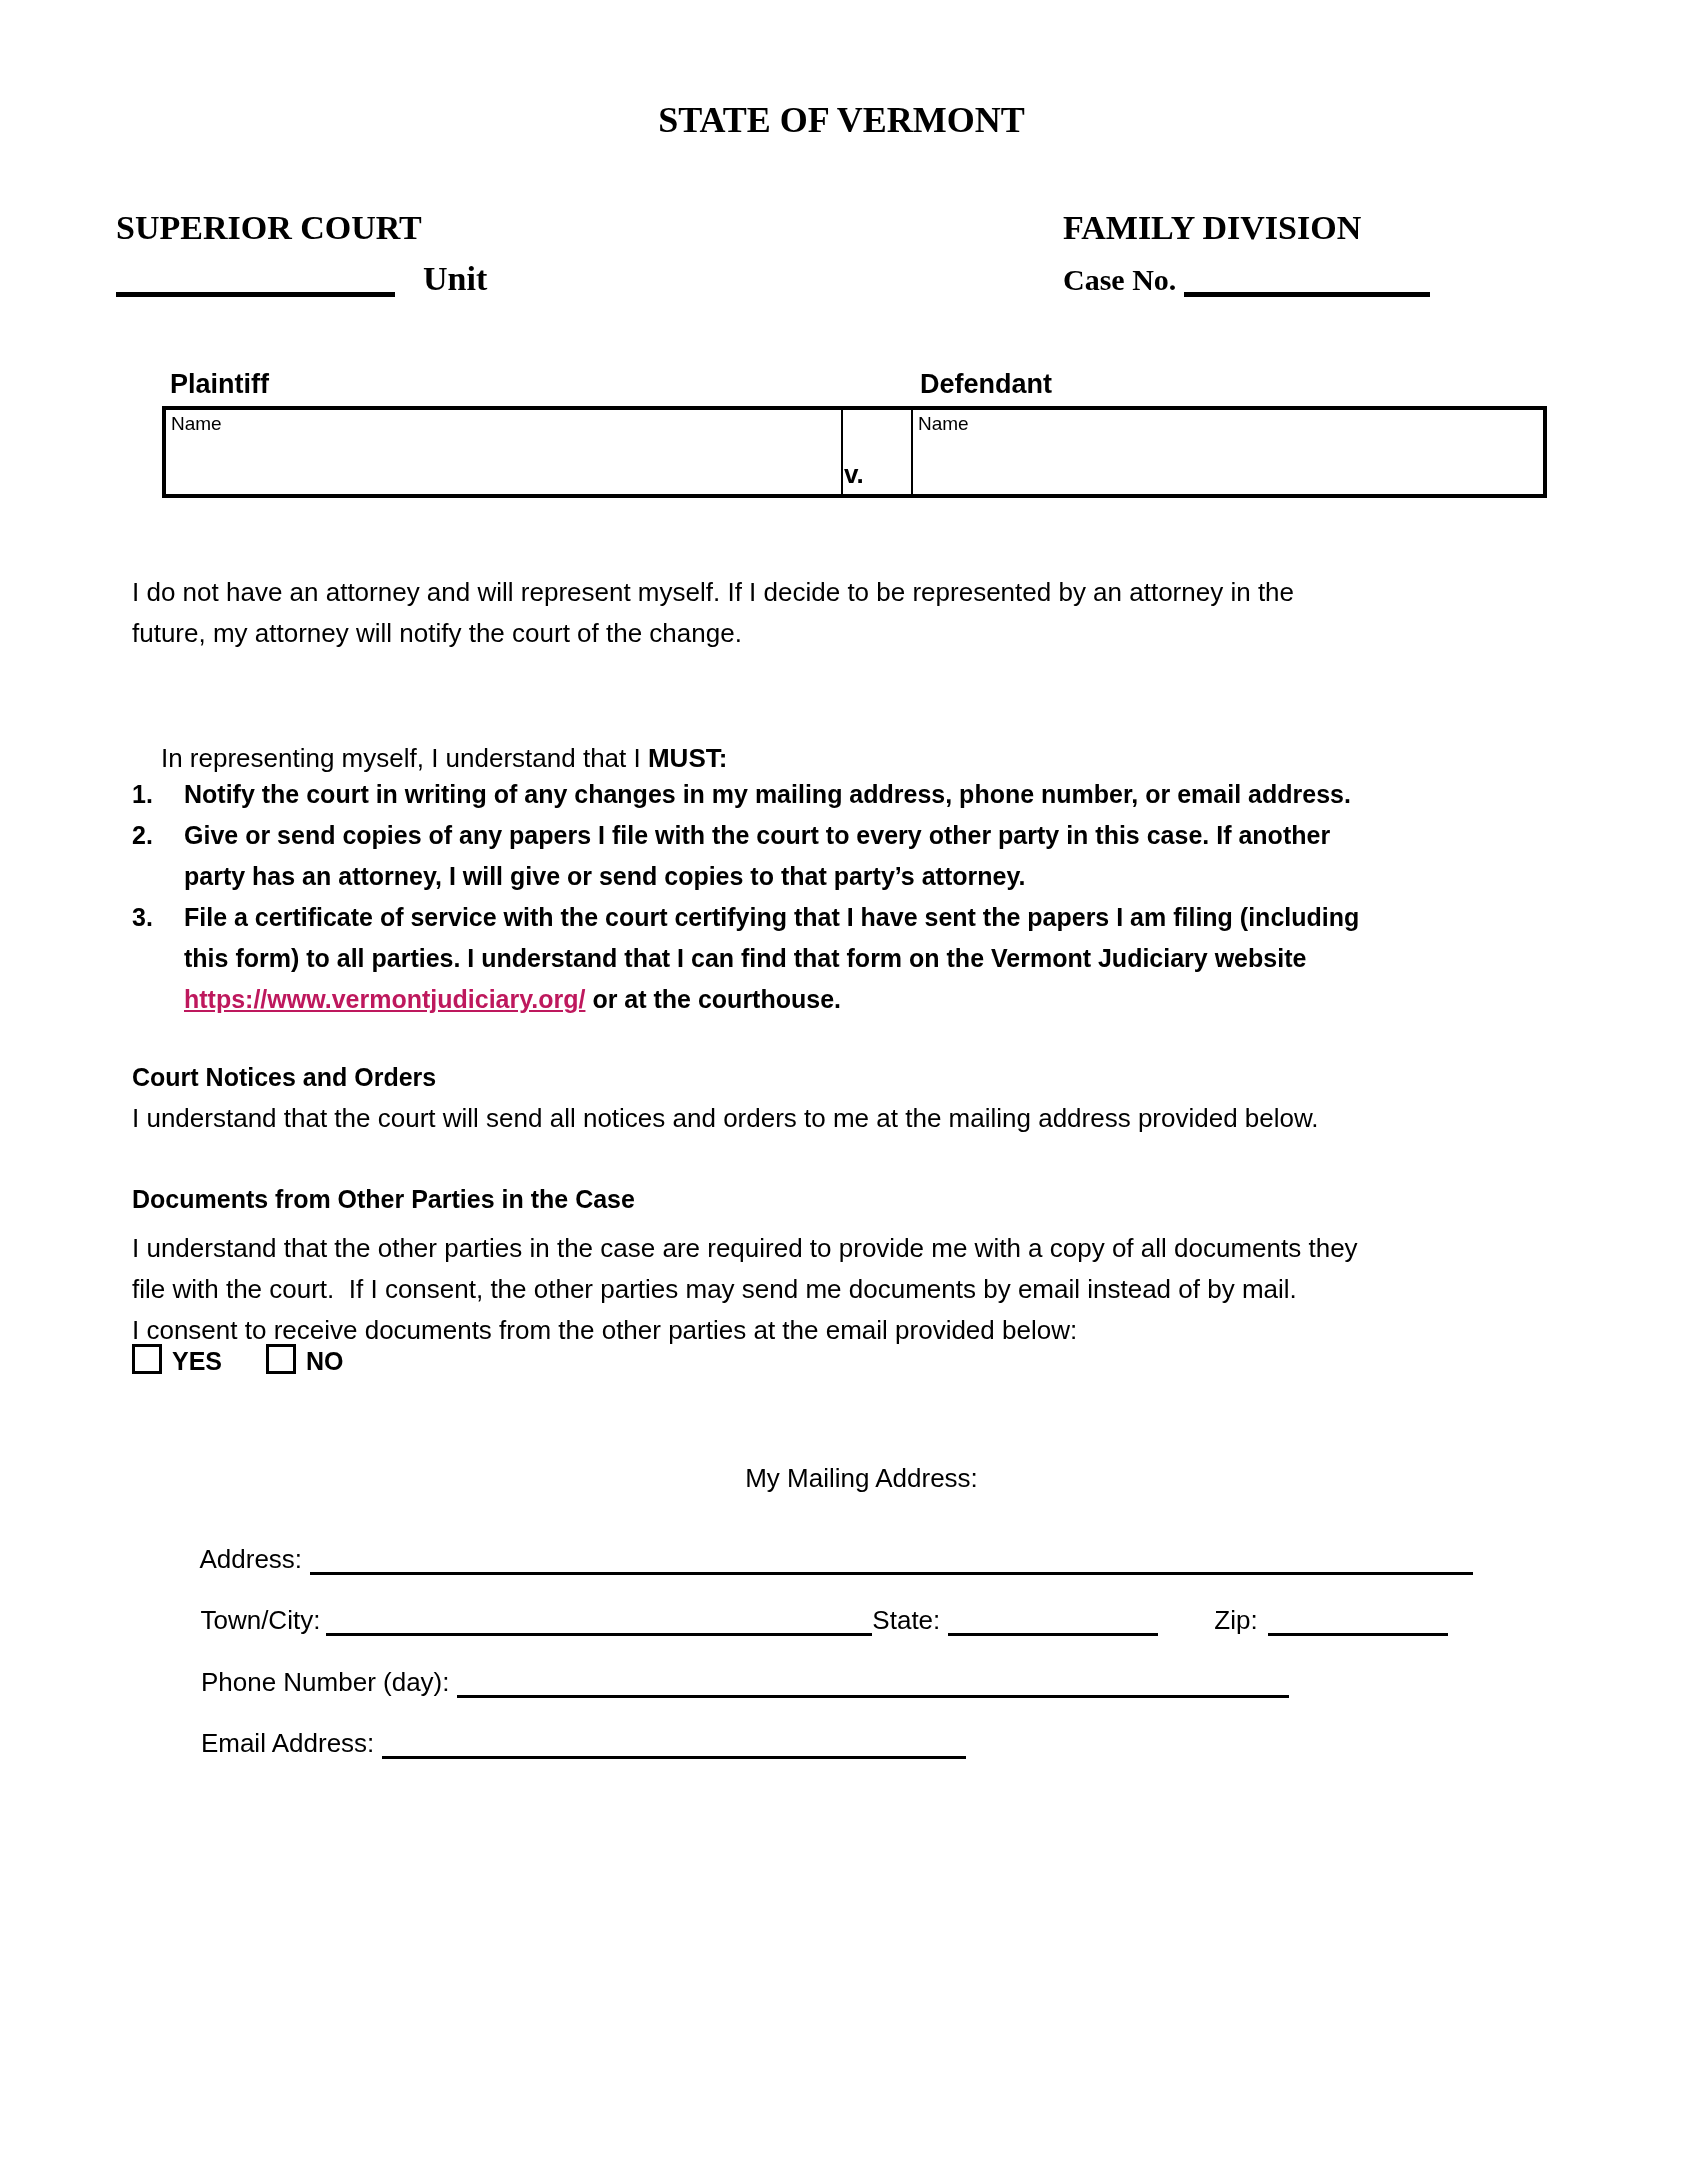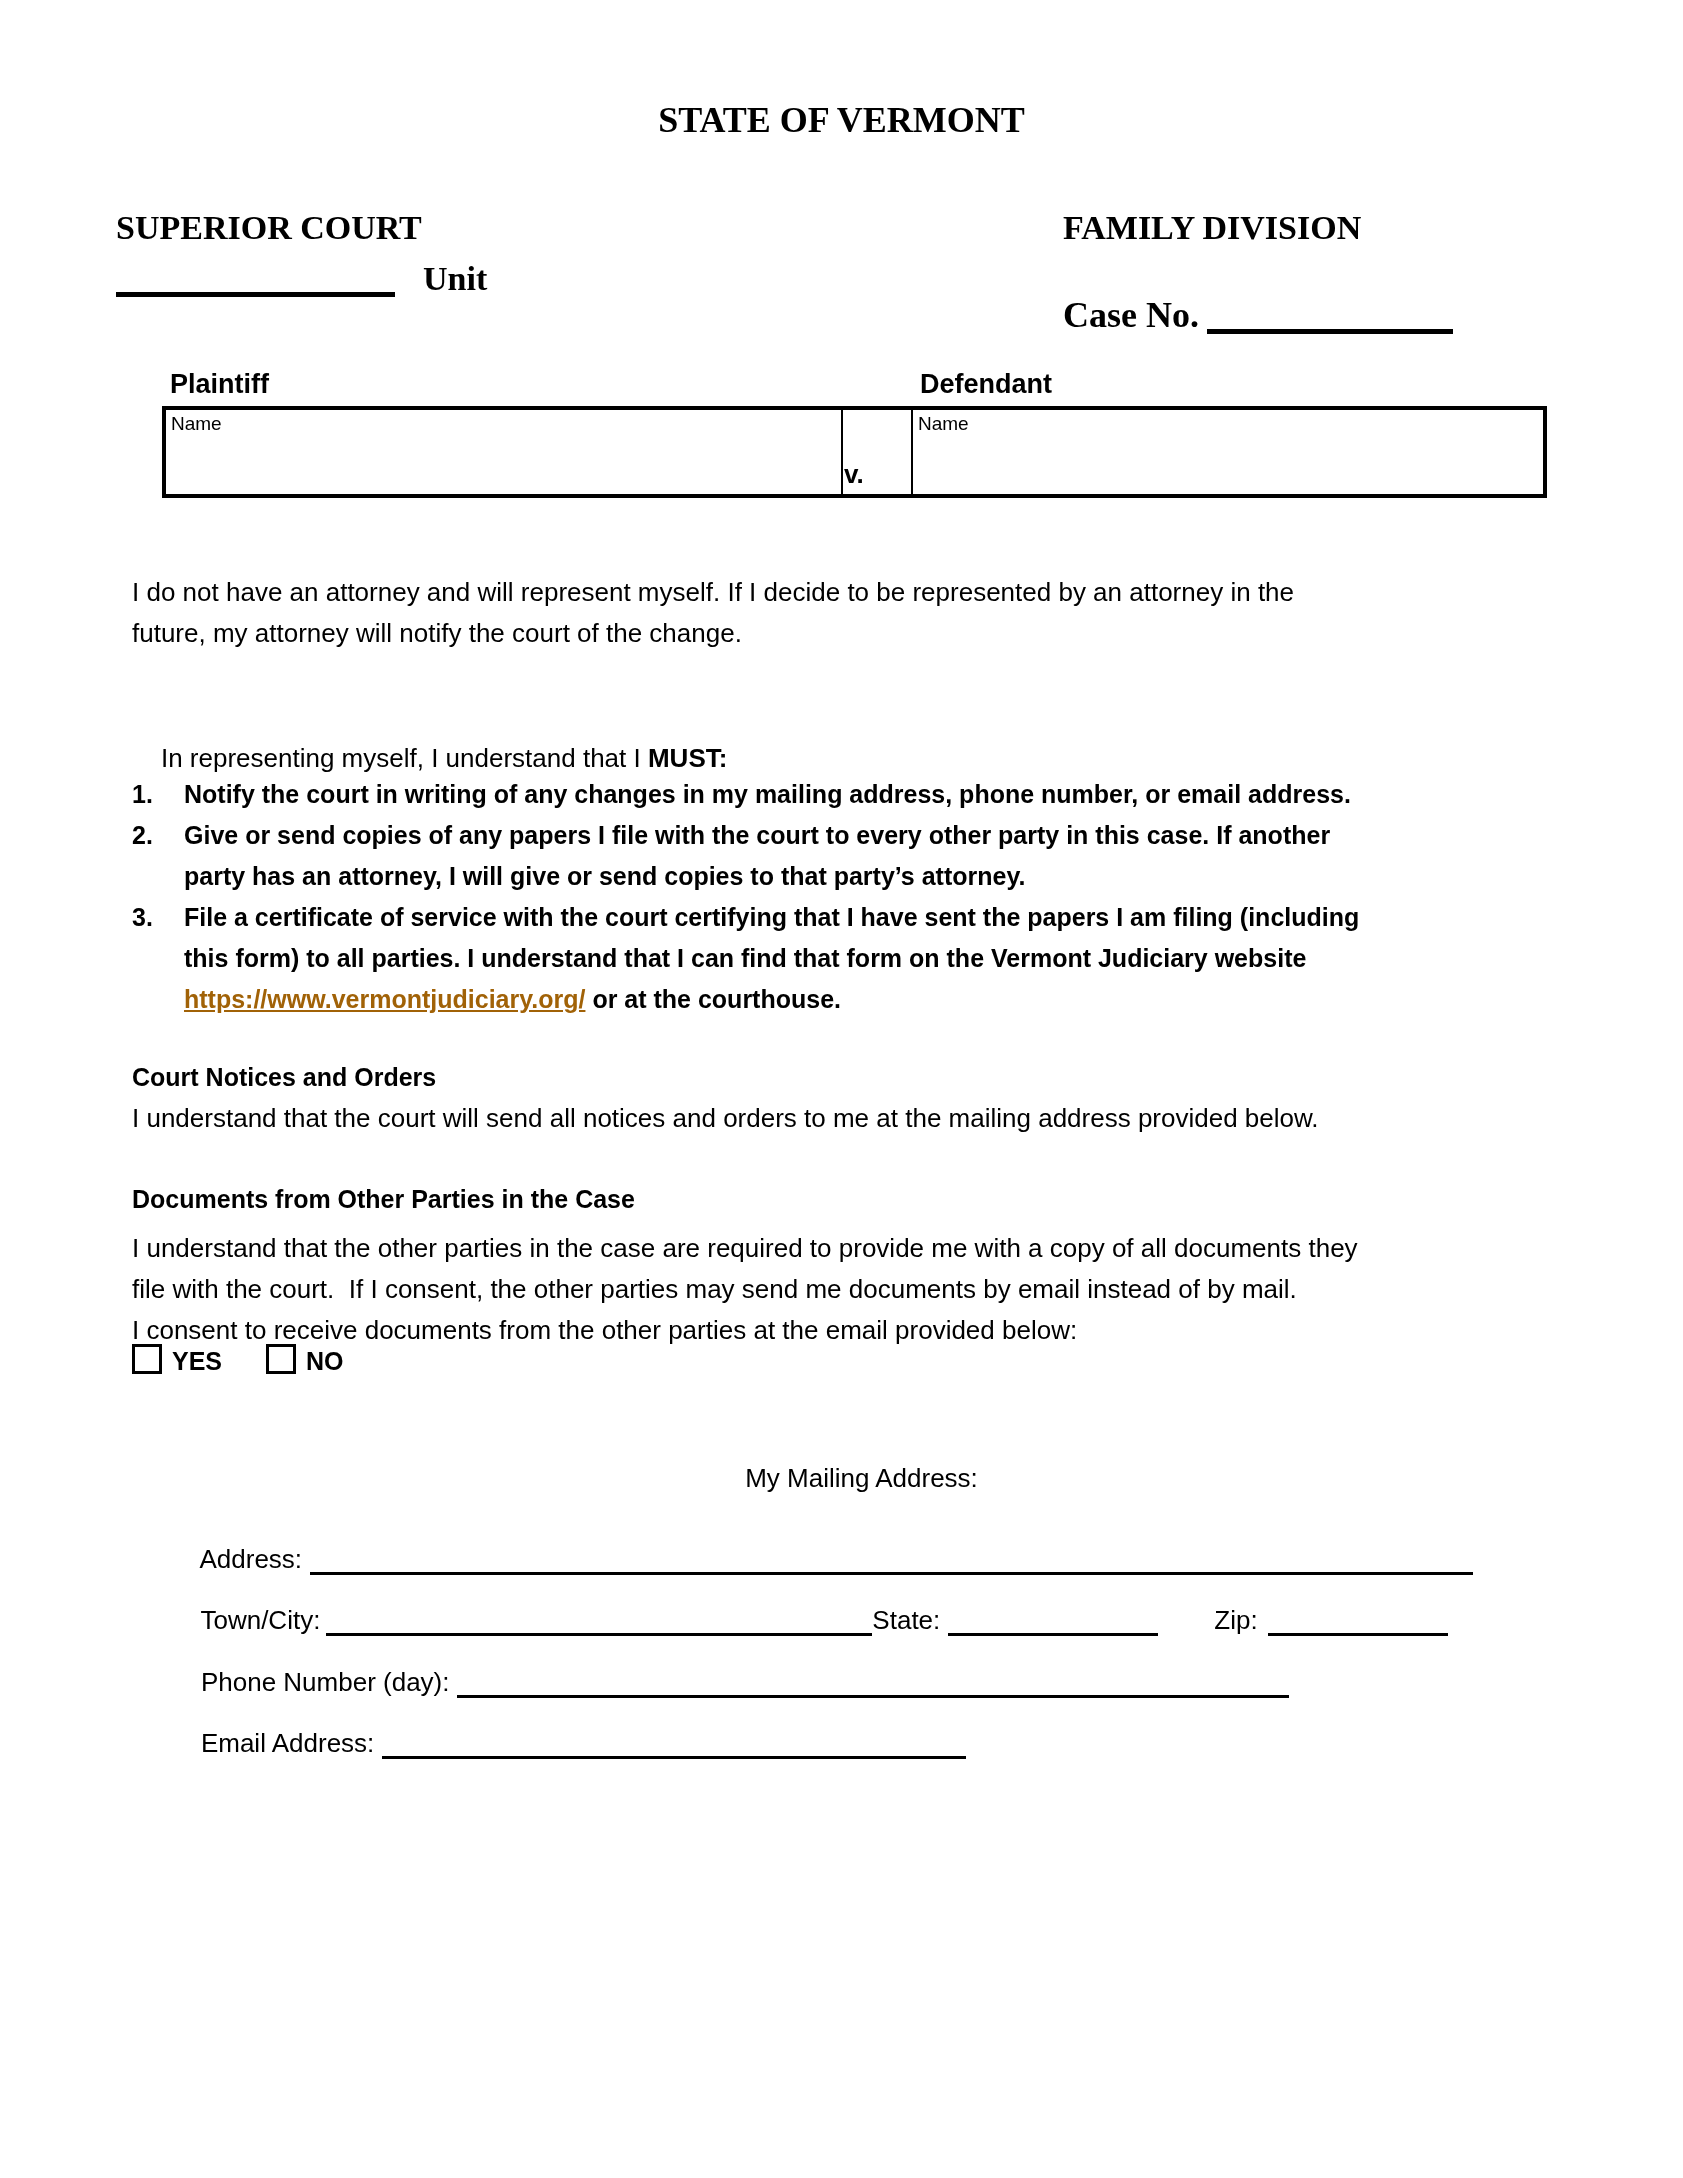--- a/index.html
+++ b/index.html
@@ -9,21 +9,21 @@
     background:#ffffff;
     color:#000;
     font-family:"Liberation Sans", sans-serif;
     overflow:hidden;
   }
   .serif{font-family:"Liberation Serif", serif;font-weight:700;}
   .title{position:absolute;top:99px;left:0;width:1683px;text-align:center;font-size:36px;line-height:42px;}
   .court-left{position:absolute;left:116px;top:208px;font-size:34px;line-height:40px;}
   .court-right{position:absolute;left:1063px;top:208px;font-size:34px;line-height:40px;}
   .unit-row{position:absolute;left:116px;top:254px;font-size:34px;line-height:46px;}
-  .case-row{position:absolute;left:1063px;top:254px;font-size:36px;line-height:46px;margin-top:37px;}
+  .case-row{position:absolute;left:1063px;top:254px;font-size:30px;line-height:46px;}
   .hblank{display:inline-block;height:38px;border-bottom:5px solid #000;vertical-align:-7px;}
   .unit-blank{width:279px;}
   .case-blank{width:246px;margin-left:8px;}
   .unit-lbl{margin-left:28px;}
 
   .caption{position:absolute;top:368px;font-size:27px;font-weight:700;line-height:32px;}
   .plaintiff-cap{left:170px;}
   .defendant-cap{left:920px;}
 
   .party-table{position:absolute;left:162px;top:406px;width:1385px;height:92px;
@@ -38,21 +38,21 @@
   .block{position:absolute;left:132px;}
   .line{font-size:26px;line-height:41px;white-space:pre;}
   .b{font-weight:700;}
   .intro{top:572px;}
   .represent{top:697px;font-size:26px;line-height:41px;white-space:pre;}
 
   .list{top:774px;}
   .lrow{display:flex;line-height:41px;}
   .lnum{width:52px;flex:none;font-weight:700;font-size:25px;}
   .ltext{font-weight:700;font-size:25px;white-space:pre;}
-  .link{color:#a16207;text-decoration:underline;font-weight:700;cursor:pointer;}
+  .link{color:#be185d;text-decoration:underline;font-weight:700;cursor:pointer;}
 
   .notices-head{top:1057px;font-size:25px;font-weight:700;line-height:41px;}
   .notices-body{top:1098px;}
   .docs-head{top:1179px;font-size:25px;font-weight:700;line-height:41px;}
   .docs-body{top:1220px;margin-top:8px;}
 
   .cbrow{top:1344px;font-size:25px;font-weight:700;}
   .cbox{display:inline-block;width:24px;height:24px;border:3px solid #000;vertical-align:-4px;background:#fff;}
   .cblabel{margin-left:10px;font-weight:700;}
   .cbox2{margin-left:44px;}

